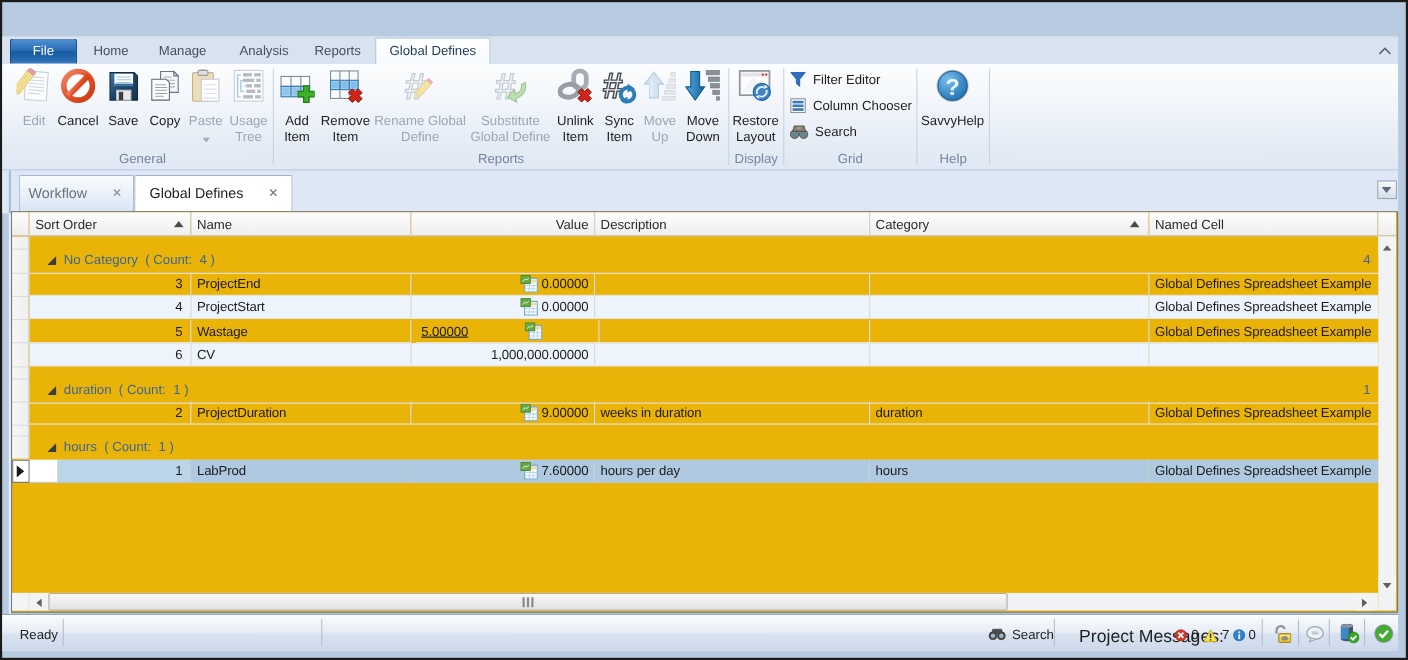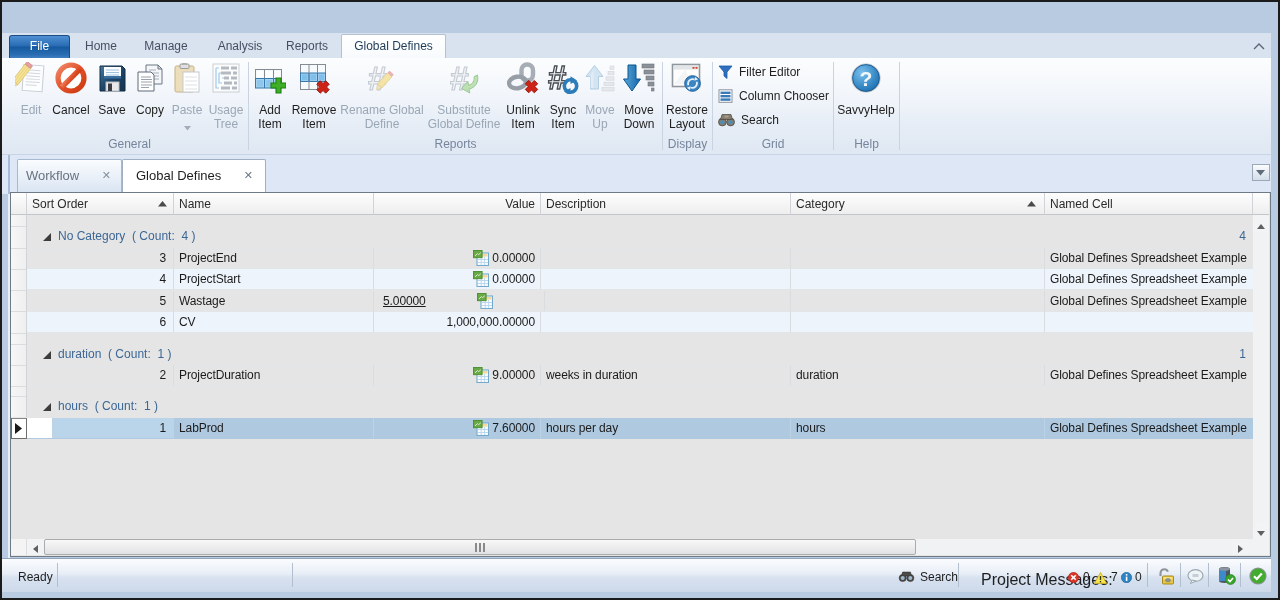--- a/index.html
+++ b/index.html
@@ -35,21 +35,21 @@
   .dis{color:#9aa7b5;}
   .glabel{position:absolute;top:79px;font-size:12px;color:#76859c;text-align:center;}
   .smbtn{position:absolute;height:22px;font-size:12px;color:#1e1e1e;white-space:nowrap;}
   .smbtn svg{vertical-align:-3px;margin-right:6px;}
   
   #tabstrip{position:absolute;left:0;top:153px;width:1269px;height:39px;background:#dde7f6;}
   #tabstrip .edgeline{position:absolute;left:6px;top:0;width:2px;height:39px;background:#a8bcd6;}
   .dtab{position:absolute;top:4px;height:35px;font-size:13px;}
   .dtabx{color:#87919e;font-size:11px;}
   
-  #grid{position:absolute;left:8px;top:190px;width:1261px;height:365px;background:#e5e5e5;
+  #grid{position:absolute;left:8px;top:190px;width:1261px;height:365px;background:#eab308;
     border:1px solid #6f7a87;box-sizing:border-box;}
   .alt .cell{background:#edf4fb;}
   .sel .cell{background:#aec9e0;border-bottom-color:#aec9e0;border-right-color:#bdd2e4;}
   .gh{position:absolute;top:0;height:22px;background:linear-gradient(#fefefe,#f5f5f6 55%,#eeeeef);
     border-right:1px solid #d0d3d7;border-bottom:1px solid #c3c7cc;
     font-size:12px;color:#2a2a2a;line-height:22px;padding-left:5px;box-sizing:border-box;}
   .rowline{position:absolute;height:21px;font-size:12px;color:#1b1b1b;line-height:21px;}
   .cell{position:absolute;top:0;height:21px;letter-spacing:-0.1px;border-right:1px solid #dadde0;border-bottom:1px solid #e3e6e9;
     box-sizing:border-box;padding:0 5px;overflow:hidden;white-space:nowrap;}
   .grouprow{position:absolute;height:21px;font-size:12px;color:#3c6795;line-height:21px;border-bottom:1px solid #e3e6e9;text-align:center;}

